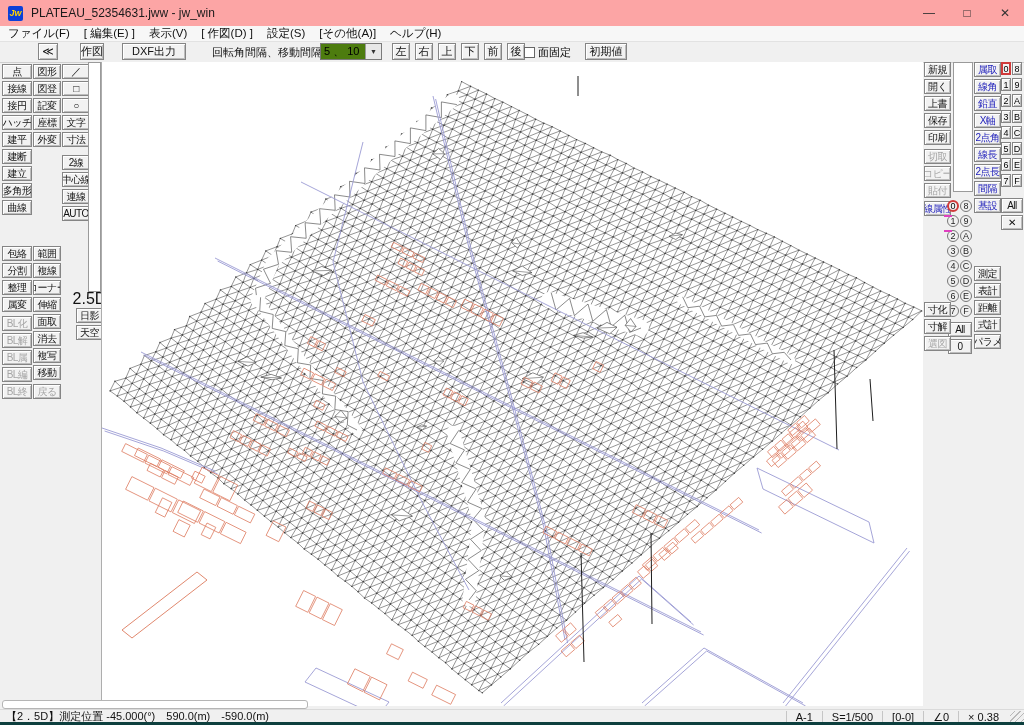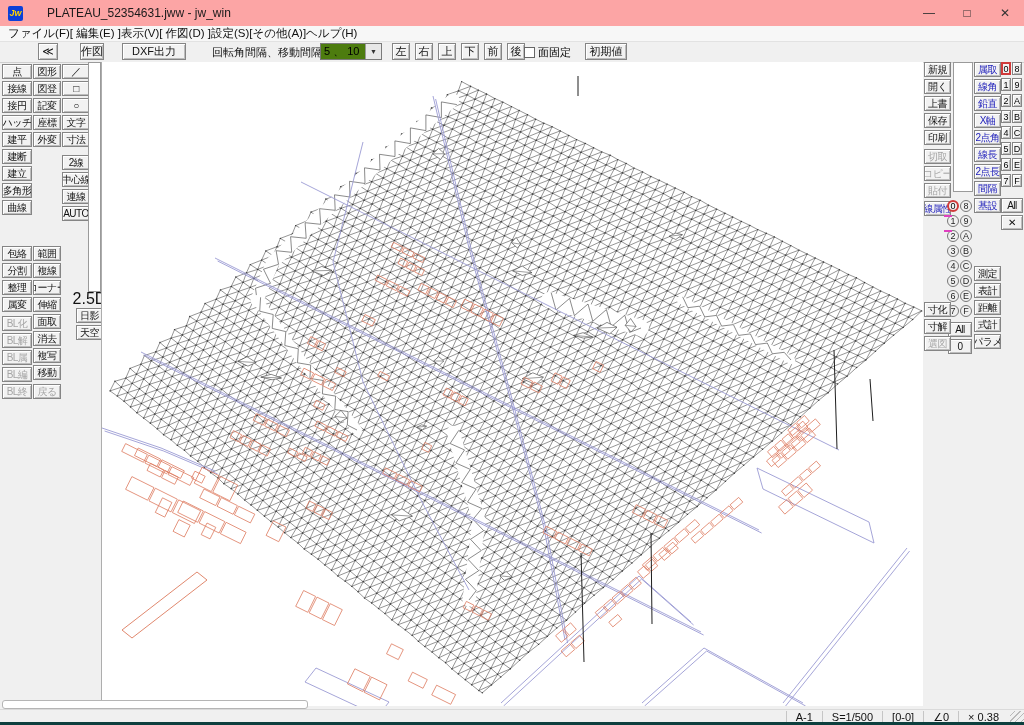--- a/index.html
+++ b/index.html
@@ -2,26 +2,26 @@
 <html><head>
 <meta charset="utf-8">
 <style>
   html,body{margin:0;padding:0}
   body{width:1024px;height:725px;position:relative;overflow:hidden;background:#f0f0f0;
        font-family:"Liberation Sans","DejaVu Sans",sans-serif;-webkit-font-smoothing:antialiased;user-select:none}
   
   .titlebar{position:absolute;left:0;top:0;width:100%;height:26px;background:#fca5a5;display:flex;align-items:center;border-bottom:1px solid #e6e6e6}
   .appicon{width:15px;height:15px;margin-left:8px;background:#0b3fd8;color:#ffd400;font-size:9px;font-weight:bold;font-style:italic;
            display:flex;align-items:center;justify-content:center;border-radius:2px}
-  .title{font-size:12px;color:#1a1a1a;margin-left:24px}
+  .title{font-size:12px;color:#1a1a1a;margin-left:8px}
   .winbtns{margin-left:auto;display:flex;height:100%}
   .wb{width:38px;height:100%;display:flex;align-items:center;justify-content:center;font-size:12px;color:#333}
   
   .menubar{position:absolute;left:0;top:26px;width:100%;height:16px;background:#f7f7f7;display:flex;align-items:center;
-           font-size:11.5px;color:#111;border-bottom:1px solid #e2e2e2;padding-left:8px;box-sizing:border-box;gap:0}
+           font-size:11.5px;color:#111;border-bottom:1px solid #e2e2e2;padding-left:8px;box-sizing:border-box;gap:14px}
   .menuitem{white-space:nowrap}
   
   .toolbar{position:absolute;left:0;top:42px;width:100%;height:20px;background:#f0f0f0;border-bottom:1px solid #cfcfcf}
   .b{background:#f2f2f2;border:1px solid #858585;box-shadow:inset 1px 1px 0 #ffffff,inset -1px -1px 0 #bdbdbd;
      font-size:11px;color:#111;display:flex;align-items:center;justify-content:center;box-sizing:border-box;cursor:default}
   .tb{position:absolute;top:1px;height:17px}
   .tlabel{position:absolute;top:3px;font-size:11px;color:#111;white-space:nowrap}
   .combo{position:absolute;top:1px;left:320px;width:62px;height:17px;background:#4d7c0f;border:1px solid #7a7a7a;display:flex;box-sizing:border-box}
   .cv{flex:1;font-size:11px;padding-left:3px;line-height:15px;white-space:nowrap;overflow:hidden}
   .ca{width:15px;background:#e8e8e8;border-left:1px solid #9a9a9a;font-size:7px;display:flex;align-items:center;justify-content:center;color:#333}
@@ -516,20 +516,21 @@
 <div class="col" style="left:974px;top:266px;width:27px">
     <div class="sbtn">測定</div>
     <div class="sbtn">表計</div>
     <div class="sbtn">距離</div>
     <div class="sbtn">式計</div>
     <div class="sbtn">パラメ</div>
   </div>
 
 <div class="hscroll"></div>
 <div class="statusbar">
+  <div class="stleft">【2．5D】測定位置 -45.000(°)　590.0(m)　-590.0(m)</div>
   <div class="stright">
     <div class="seg">A-1</div>
     <div class="seg">S=1/500</div>
     <div class="seg">[0-0]</div>
     <div class="seg">∠0</div>
     <div class="seg">× 0.38</div>
     <div class="grip"></div>
   </div>
 </div>
 <div class="bottomstrip"></div>

